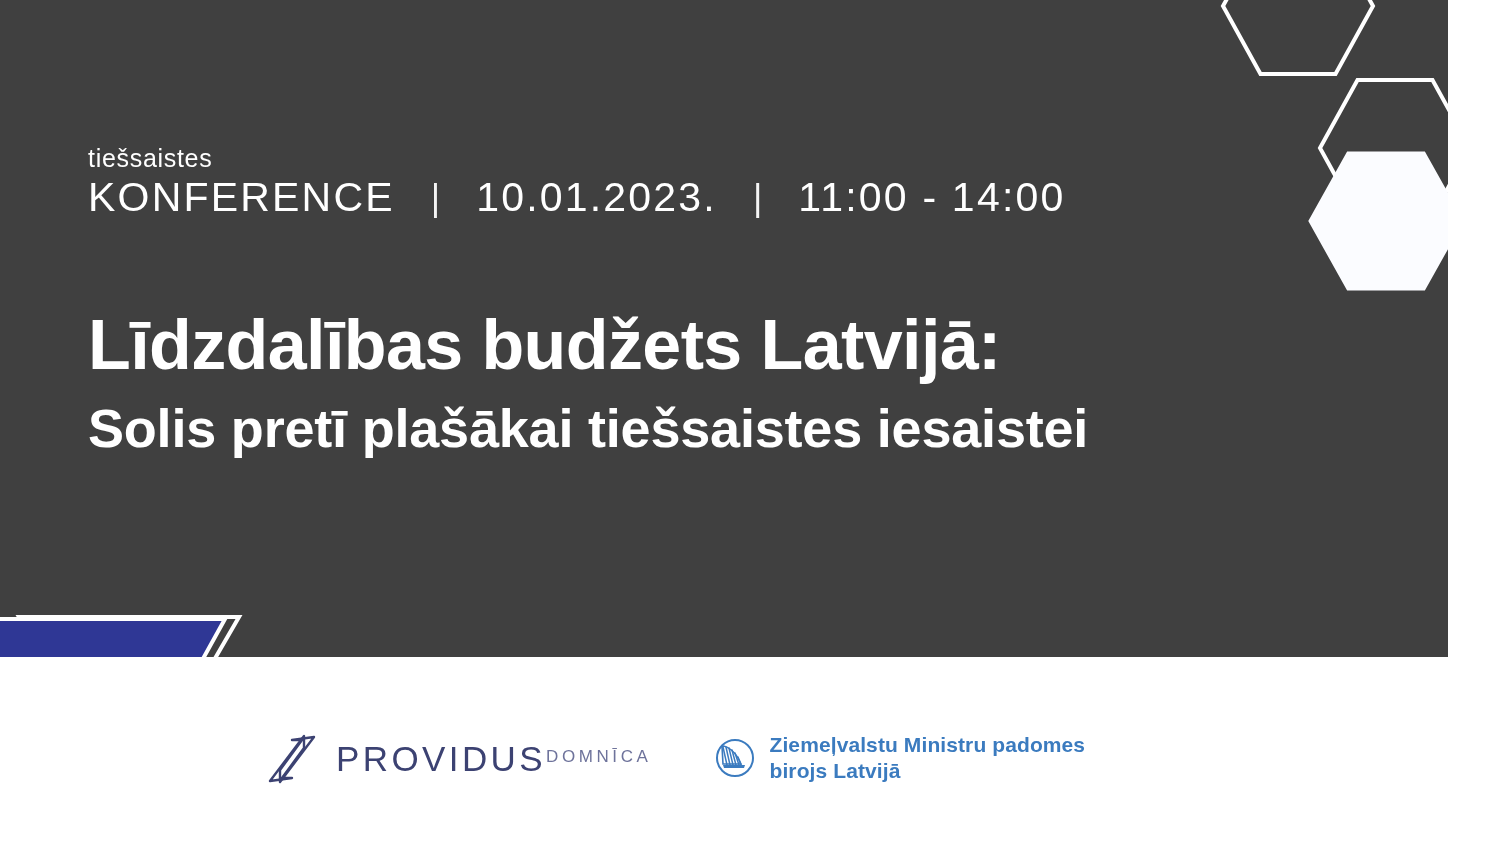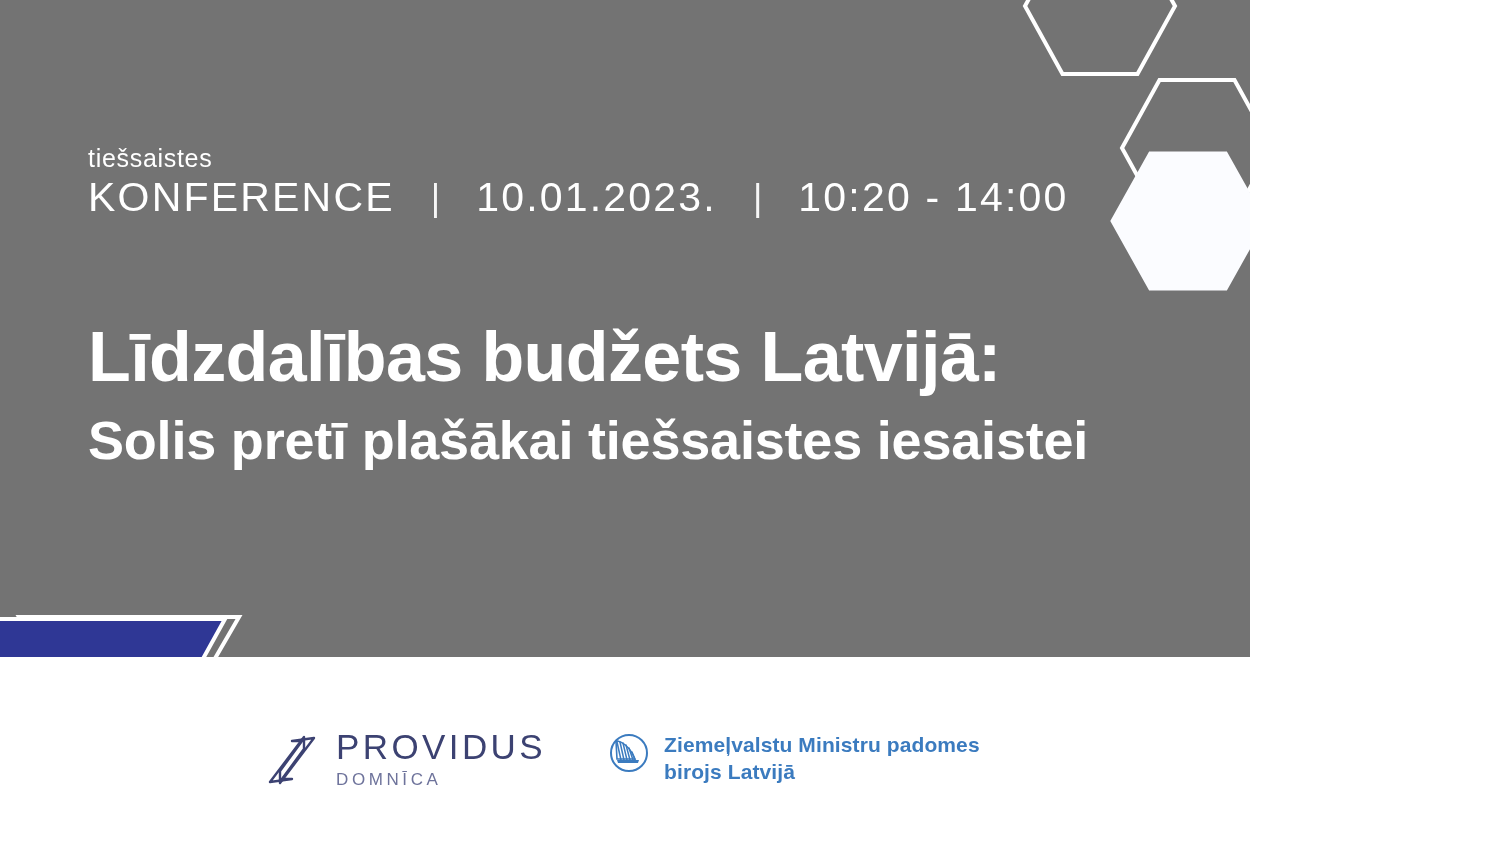--- a/index.html
+++ b/index.html
@@ -19,25 +19,24 @@
     height: 860px;
     overflow: hidden;
     background: #ffffff;
   }
 
   
   .hero {
     position: absolute;
     left: 0;
     top: 0;
-    width: 1236px;
+    width: 1448px;
     height: 657px;
-    background: #737373;
+    background: #404040;
     overflow: hidden;
-    padding-left: 14px;
   }
 
   
   .hex {
     position: absolute;
     display: block;
   }
   .hex svg { display: block; overflow: visible; }
 
   .hex-top      { right: 75px;  top: -64px; }
@@ -85,21 +84,21 @@
     font-weight: 300;
     letter-spacing: 0;
     font-size: 36px;
     opacity: 0.95;
   }
 
   
   .title-block {
     position: absolute;
     left: 88px;
-    top: 320px;
+    top: 308px;
     z-index: 5;
   }
   .title-main {
     color: #ffffff;
     font-size: 70px;
     font-weight: 700;
     letter-spacing: -0.6px;
     line-height: 1.08;
     margin: 0;
     white-space: nowrap;
@@ -143,21 +142,21 @@
   .providus {
     display: flex;
     align-items: center;
     margin-left: 96px;
   }
   .providus-mark { flex: 0 0 auto; display: block; }
   .providus-mark svg { display: block; }
   .providus-words {
     margin-left: 16px;
     display: flex;
-    flex-direction: column;
+    flex-direction: row;
     justify-content: center;
   }
   .providus-name {
     color: #3c4272;
     font-size: 35px;
     font-weight: 400;
     letter-spacing: 3.4px;
     line-height: 1;
     white-space: nowrap;
   }
@@ -167,20 +166,21 @@
     font-weight: 400;
     letter-spacing: 3.6px;
     line-height: 1;
     margin-top: 7px;
     white-space: nowrap;
   }
 
   
   .nordic {
     display: flex;
+    align-items: center;
     margin-left: 62px;
   }
   .nordic-mark { flex: 0 0 auto; display: block; }
   .nordic-mark svg { display: block; }
   .nordic-words {
     margin-left: 14px;
     color: #3b7bbf;
     font-size: 21px;
     font-weight: 600;
     line-height: 1.26;
@@ -226,21 +226,21 @@
       </svg>
     </span>
 
     <div class="header-block">
       <p class="eyebrow">tiešsaistes</p>
       <div class="meta-row">
         <span>KONFERENCE</span>
         <span class="meta-sep">|</span>
         <span>10.01.2023.</span>
         <span class="meta-sep">|</span>
-        <span>10:20 - 14:00</span>
+        <span>11:00 - 14:00</span>
       </div>
     </div>
 
     <div class="title-block">
       <h1 class="title-main">Līdzdalības budžets Latvijā:</h1>
       <h2 class="title-sub">Solis pretī plašākai tiešsaistes iesaistei</h2>
     </div>
 
   </div>
 

